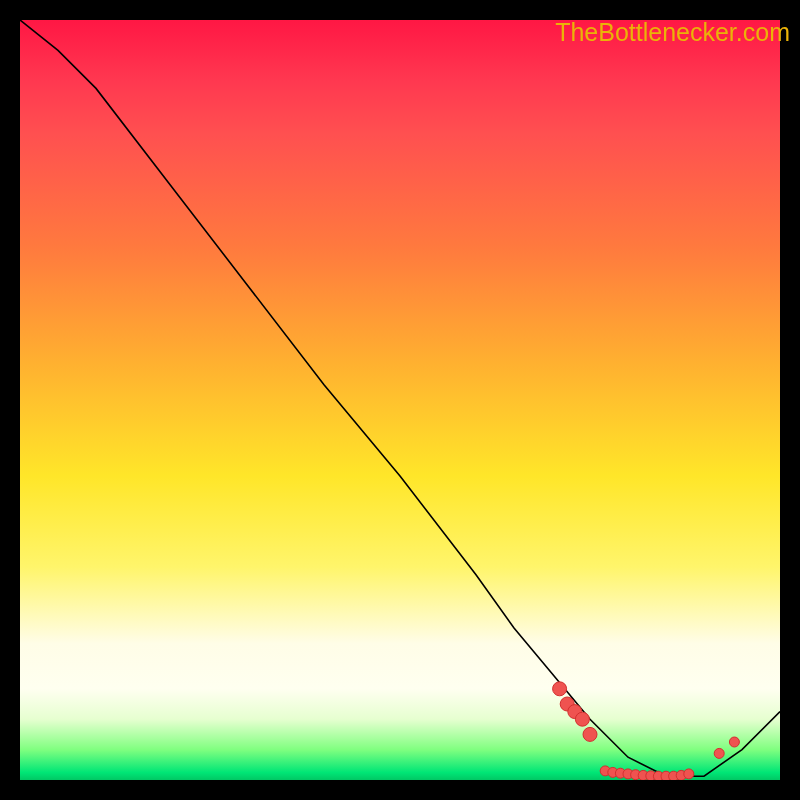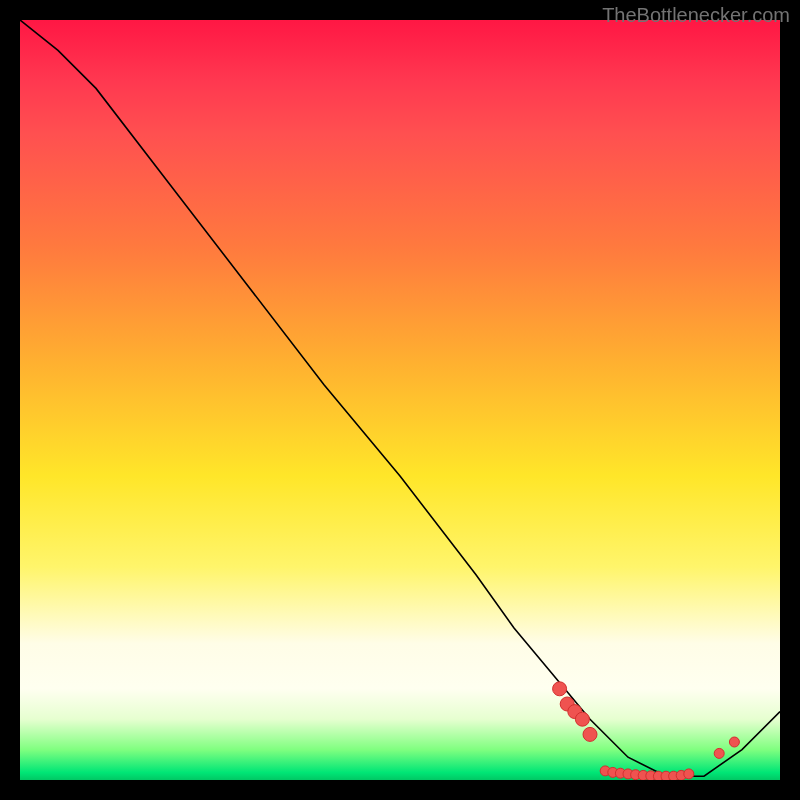--- a/index.html
+++ b/index.html
@@ -6,24 +6,24 @@
   body {
     width: 800px;
     height: 800px;
     background: #000;
     position: relative;
     font-family: Arial, sans-serif;
     overflow: hidden;
   }
   .watermark {
     position: absolute;
-    top: 4px;
+    top: 18px;
     right: 10px;
-    color: #737373;
-    font-size: 20px;
+    color: #eab308;
+    font-size: 25px;
     font-weight: 500;
     z-index: 10;
   }
   .plot-area {
     position: absolute;
     left: 20px;
     top: 20px;
     width: 760px;
     height: 760px;
     background: linear-gradient(to bottom,

